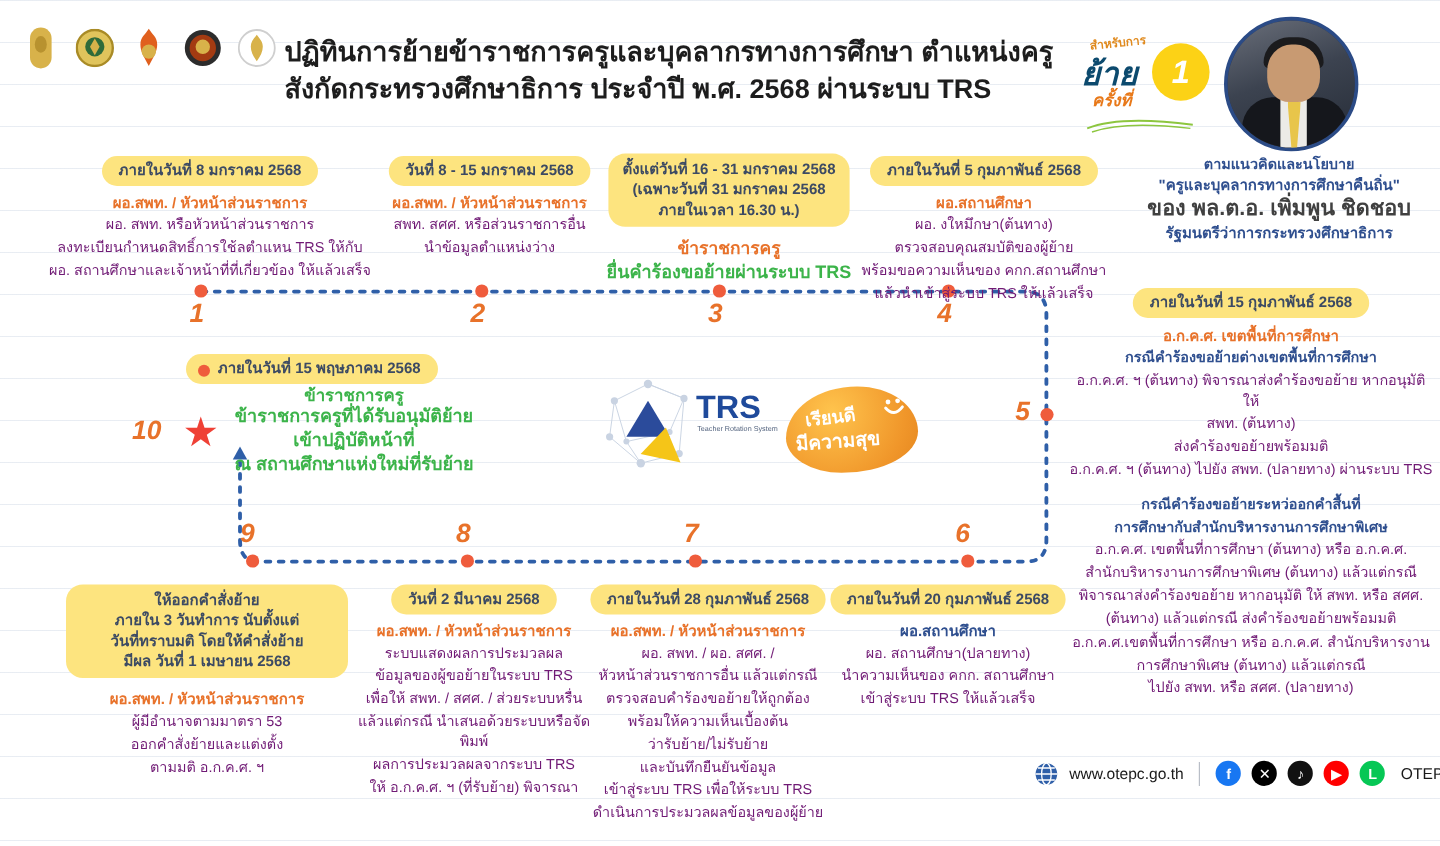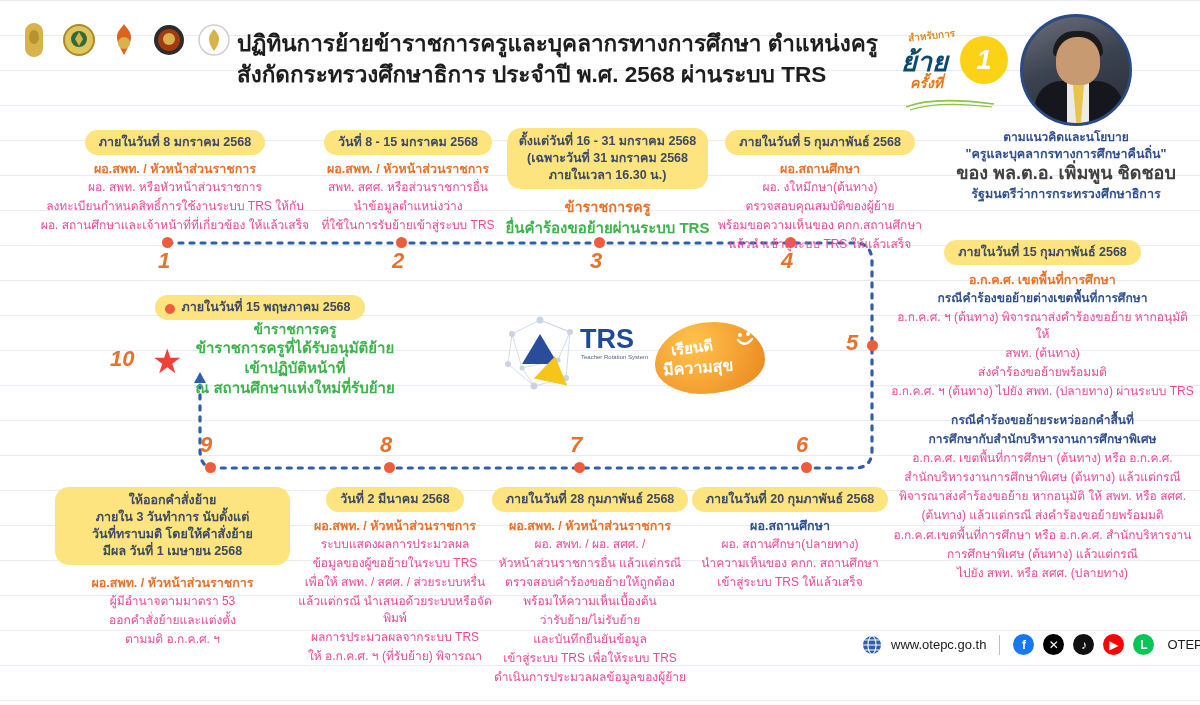--- a/index.html
+++ b/index.html
@@ -52,21 +52,21 @@
   .policy .p2 { font-size: 12.5px; font-weight: bold; color: #2f4f8f; }
   .policy .p3 { font-size: 18px; font-weight: bold; color: #404040; }
   .policy .p4 { font-size: 12.5px; font-weight: bold; color: #2f4f8f; }
 
   
   .pill { display: inline-block; background: #fde47f; border-radius: 16px; padding: 4px 14px;
           font-size: 12.5px; font-weight: bold; color: #3c4a63; line-height: 1.35; text-align: center; }
   .pill.multi { border-radius: 14px; padding: 5px 12px; }
   .role { font-size: 12.5px; font-weight: bold; color: #e8722a; margin-top: 6px; line-height: 1.3; }
   .role.blue { color: #2f4f8f; }
-  .desc { font-size: 12px; color: #ec4899; line-height: 1.42; margin-top: 2px; }
+  .desc { font-size: 12px; color: #701a75; line-height: 1.42; margin-top: 2px; }
   .block { position: absolute; text-align: center; }
 
   .hl-orange { color: #e8722a; font-weight: bold; font-size: 14.5px; }
   .hl-green  { color: #3cb44a; font-weight: bold; font-size: 15px; line-height: 1.32; }
 
   
   .dot { position: absolute; width: 11px; height: 11px; border-radius: 50%; background: #ef5c3c; }
   .num { position: absolute; font-size: 22px; font-weight: bold; font-style: italic; color: #e8722a; }
   .star { position: absolute; color: #ef4136; font-size: 34px; line-height: 1; }
 
@@ -185,30 +185,29 @@
   <div class="num" style="left:570px;top:432px">7</div>
   <div class="num" style="left:380px;top:432px">8</div>
   <div class="num" style="left:200px;top:432px">9</div>
   <div class="num" style="left:110px;top:346px">10</div>
   <div class="star" style="left:152px;top:344px">★</div>
 
   <div class="block" style="left:20px;top:130px;width:310px">
     <div class="pill">ภายในวันที่ 8 มกราคม 2568</div>
     <div class="role">ผอ.สพท. / หัวหน้าส่วนราชการ</div>
     <div class="desc">ผอ. สพท. หรือหัวหน้าส่วนราชการ</div>
-    <div class="desc">ลงทะเบียนกำหนดสิทธิ์การใช้งานระบบ TRS ให้กับ</div>
+    <div class="desc">ลงทะเบียนกำหนดสิทธิ์การใช้ลตำแหน TRS ให้กับ</div>
     <div class="desc">ผอ. สถานศึกษาและเจ้าหน้าที่ที่เกี่ยวข้อง ให้แล้วเสร็จ</div>
   </div>
 
   <div class="block" style="left:308px;top:130px;width:200px">
     <div class="pill">วันที่ 8 - 15 มกราคม 2568</div>
     <div class="role">ผอ.สพท. / หัวหน้าส่วนราชการ</div>
     <div class="desc">สพท. สศศ. หรือส่วนราชการอื่น</div>
     <div class="desc">นำข้อมูลตำแหน่งว่าง</div>
-    <div class="desc">ที่ใช้ในการรับย้ายเข้าสู่ระบบ TRS</div>
   </div>
 
   <div class="block" style="left:500px;top:128px;width:215px">
     <div class="pill multi" style="white-space:pre-line">ตั้งแต่วันที่ 16 - 31 มกราคม 2568
 (เฉพาะวันที่ 31 มกราคม 2568
 ภายในเวลา 16.30 น.)</div>
     <div class="hl-orange" style="margin-top:6px">ข้าราชการครู</div>
     <div class="hl-green">ยื่นคำร้องขอย้ายผ่านระบบ TRS</div>
   </div>
 

